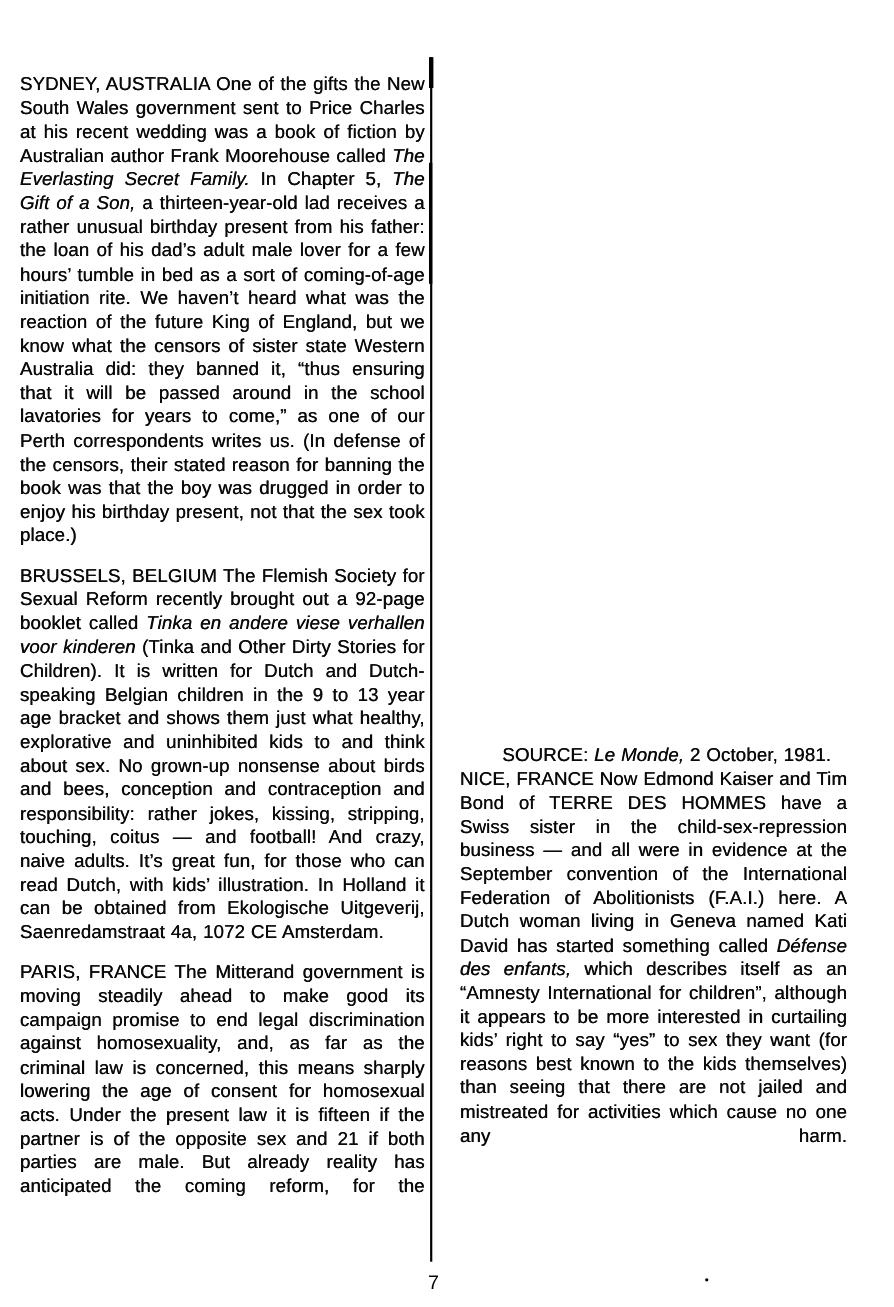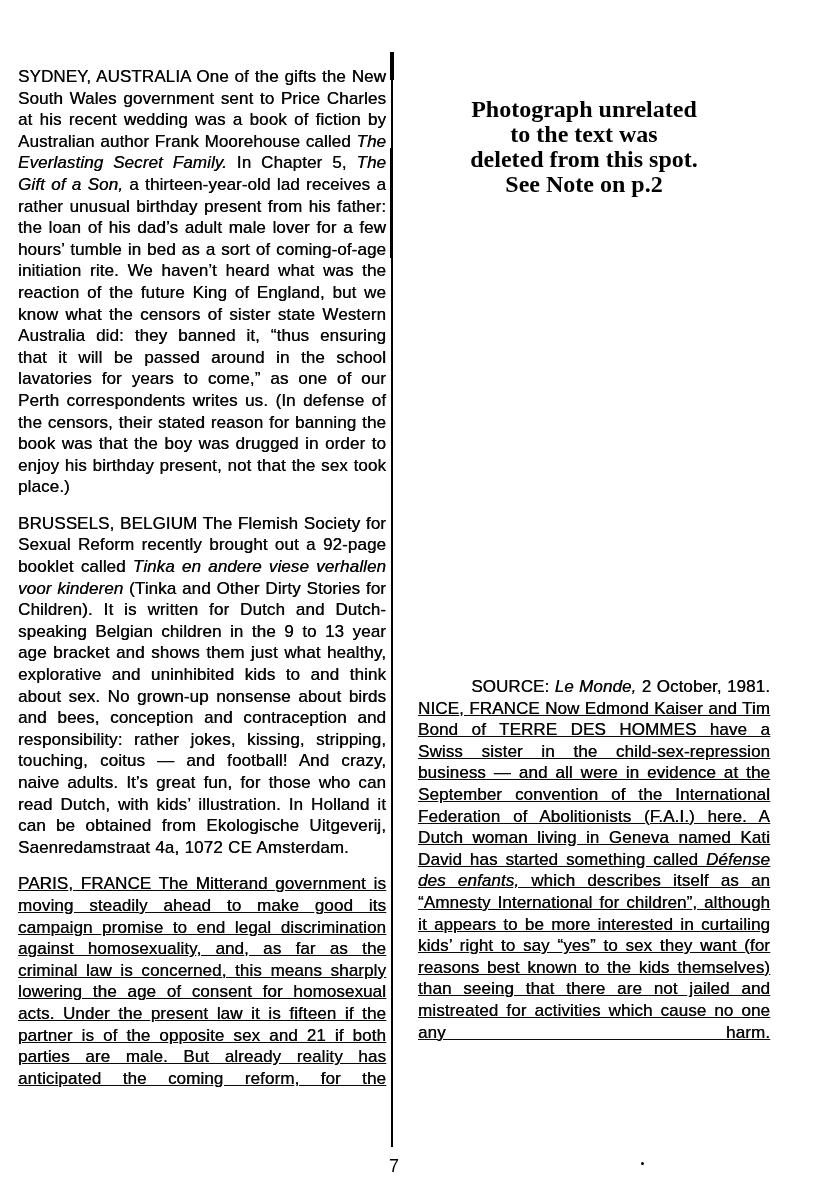--- a/index.html
+++ b/index.html
@@ -22,22 +22,22 @@
     word-spacing: 0.5px;
     text-shadow: 0.3px 0 0 currentColor; 
     margin-top: 24px;
   }
   .col p { margin: 0; }
   .left  { left: 18px;  top: 42px;  width: 368px; }
   .left p { margin-bottom: 15px; }
   .left p:last-child { margin-bottom: 0; }
   .right { left: 418px; top: 652px; width: 352px; }
 
-  .cont-last { text-align-last: justify; text-decoration: underline; } 
-  .source { text-indent: 24px; text-align: right; }
+  .cont-last { text-align-last: justify; } 
+  .source { text-indent: 24px; text-align: center; }
   .nice { margin-top: 23px; }
 
   .it { font-style: italic; }
 
   .divider {
     position: absolute;
     left: 391px; top: 52px;
     width: 1.6px; height: 1095px;
     background: #000;
   }
@@ -89,26 +89,20 @@
 <div class="page">
 
   <div class="col left">
     <p><span>SYDNEY, AUSTRALIA One of the gifts the New South Wales government sent to Price Charles at his recent wedding was a book of fiction by Australian author Frank Moorehouse called </span><span class="it">The Everlasting Secret Family.</span><span> In Chapter 5, </span><span class="it">The Gift of a Son,</span><span> a thirteen-year-old lad receives a rather unusual birthday present from his father: the loan of his dad’s adult male lover for a few hours’ tumble in bed as a sort of coming-of-age initiation rite. We haven’t heard what was the reaction of the future King of England, but we know what the censors of sister state Western Australia did: they banned it, “thus ensuring that it will be passed around in the school lavatories for years to come,” as one of our Perth correspondents writes us. (In defense of the censors, their stated reason for banning the book was that the boy was drugged in order to enjoy his birthday present, not that the sex took place.)</span></p>
     <p><span>BRUSSELS, BELGIUM The Flemish Society for Sexual Reform recently brought out a 92-page booklet called </span><span class="it">Tinka en andere viese verhallen voor kinderen</span><span> (Tinka and Other Dirty Stories for Children). It is written for Dutch and Dutch-speaking Belgian children in the 9 to 13 year age bracket and shows them just what healthy, explorative and uninhibited kids to and think about sex. No grown-up nonsense about birds and bees, conception and contraception and responsibility: rather jokes, kissing, stripping, touching, coitus — and football! And crazy, naive adults. It’s great fun, for those who can read Dutch, with kids’ illustration. In Holland it can be obtained from Ekologische Uitgeverij, Saenredamstraat 4a, 1072 CE Amsterdam.</span></p>
     <p class="cont-last"><span>PARIS, FRANCE The Mitterand government is moving steadily ahead to make good its campaign promise to end legal discrimination against homosexuality, and, as far as the criminal law is concerned, this means sharply lowering the age of consent for homosexual acts. Under the present law it is fifteen if the partner is of the opposite sex and 21 if both parties are male. But already reality has anticipated the coming reform, for the</span></p>
   </div>
 
   <div class="divider"></div>
 
-  <div class="note">
-    <div>Photograph unrelated</div>
-    <div>to the text was</div>
-    <div>deleted from this spot.</div>
-    <div>See Note on p.2</div>
-  </div>
 
   <div class="col right">
     <p class="source"><span>SOURCE: </span><span class="it">Le Monde,</span><span> 2 October, 1981.</span></p>
     <p class="nice cont-last"><span>NICE, FRANCE Now Edmond Kaiser and Tim Bond of TERRE DES HOMMES have a Swiss sister in the child-sex-repression business — and all were in evidence at the September convention of the International Federation of Abolitionists (F.A.I.) here. A Dutch woman living in Geneva named Kati David has started something called </span><span class="it">Défense des enfants,</span><span> which describes itself as an “Amnesty International for children”, although it appears to be more interested in curtailing kids’ right to say “yes” to sex they want (for reasons best known to the kids themselves) than seeing that there are not jailed and mistreated for activities which cause no one any harm.</span></p>
   </div>
 
   <div class="speck"></div>
 
   <div class="pagenum">7</div>
 

